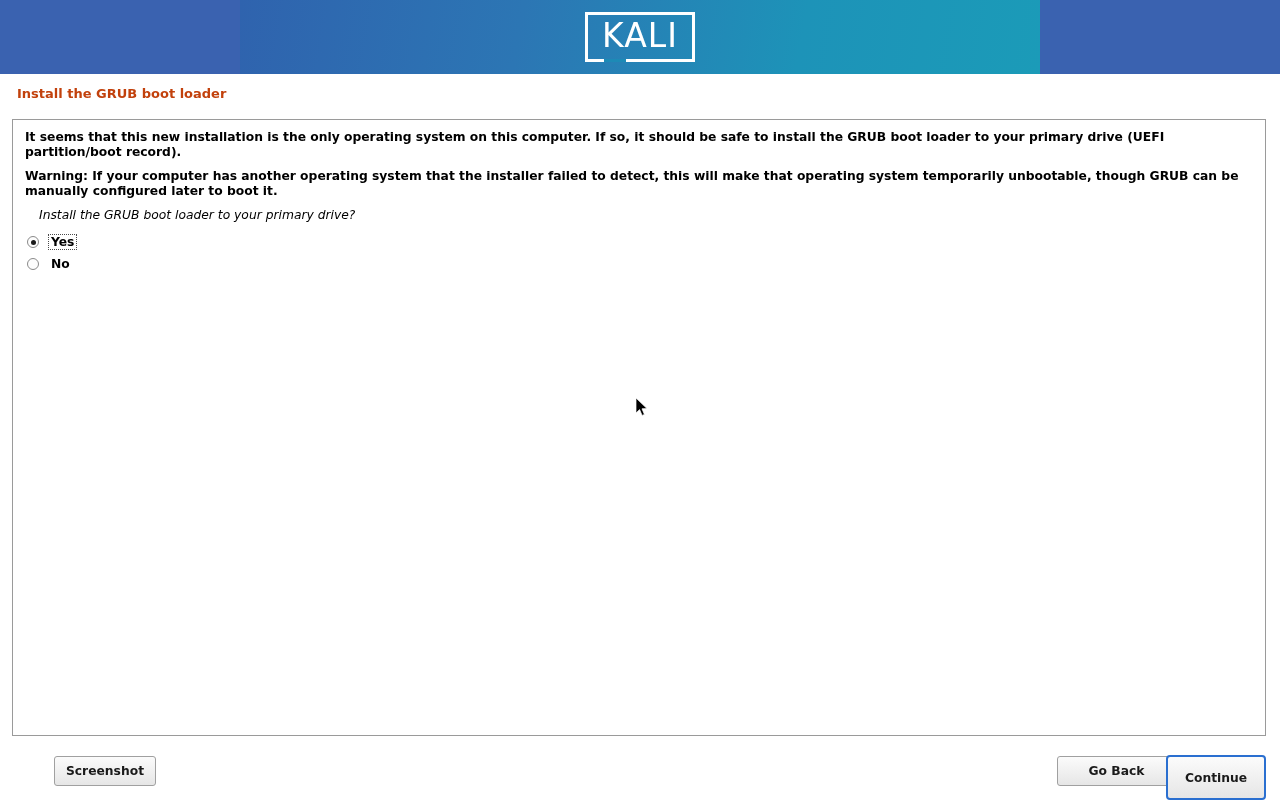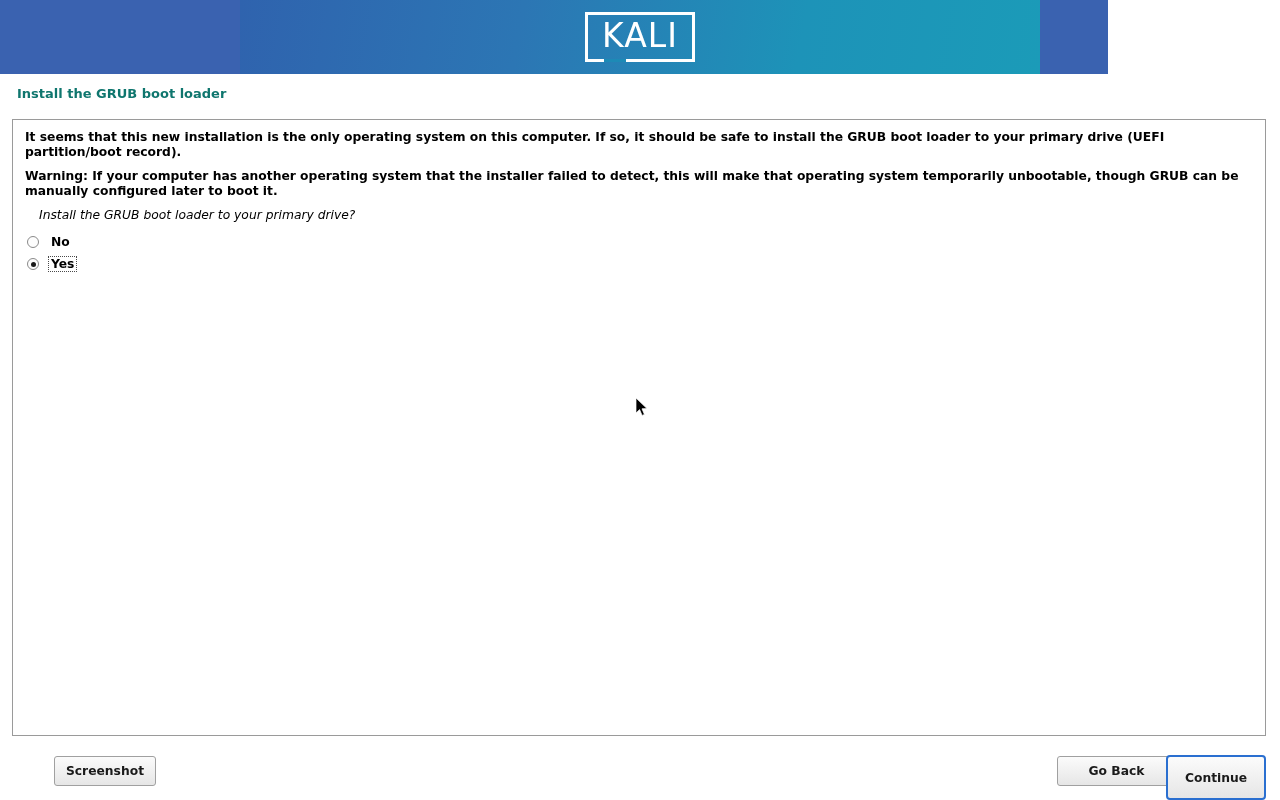--- a/index.html
+++ b/index.html
@@ -15,21 +15,21 @@
   #app {
     position: relative;
     width: 1280px;
     height: 800px;
     background: #ffffff;
   }
 
   
   .banner {
     position: relative;
-    width: 1108px;
+    width: 1280px;
     height: 74px;
     background: #3a62b0;
     overflow: hidden;
   }
   .banner-center {
     position: absolute;
     left: 240px;
     top: 0;
     width: 800px;
     height: 74px;
@@ -66,21 +66,21 @@
     background: #1d8ab6;
   }
 
   
   .page-title {
     position: absolute;
     left: 17px;
     top: 86px;
     font-size: 13px;
     font-weight: bold;
-    color: #0f766e;
+    color: #c2410c;
     line-height: 16px;
   }
 
   
   .panel {
     position: absolute;
     left: 12px;
     top: 119px;
     width: 1254px;
     height: 617px;
@@ -217,28 +217,28 @@
 
   <div class="page-title">Install the GRUB boot loader</div>
 
   <div class="panel">
     <div class="panel-inner">
       <p class="para">It seems that this new installation is the only operating system on this computer. If so, it should be safe to install the GRUB boot loader to your primary drive (UEFI partition/boot record).</p>
       <p class="para">Warning: If your computer has another operating system that the installer failed to detect, this will make that operating system temporarily unbootable, though GRUB can be manually configured later to boot it.</p>
       <div class="question">Install the GRUB boot loader to your primary drive?</div>
 
       <div class="radio-row">
+        <span class="radio checked"></span>
+        <span class="radio-label focused">Yes</span>
+      </div>
+
+      <div class="radio-row">
         <span class="radio"></span>
         <span class="radio-label">No</span>
       </div>
-
-      <div class="radio-row">
-        <span class="radio checked"></span>
-        <span class="radio-label focused">Yes</span>
-      </div>
     </div>
   </div>
 
   <div class="btn" id="screenshot-button">Screenshot</div>
   <div class="btn" id="go-back-button">Go Back</div>
   <div class="btn" id="continue-button">Continue</div>
 
   <svg class="cursor" viewBox="0 0 12 19">
     <polygon points="0,0 0,15 3.6,11.6 6.1,17.4 8.4,16.4 6,10.8 11,10.6" fill="#000000" stroke="#ffffff" stroke-width="0.7"></polygon>
   </svg>

